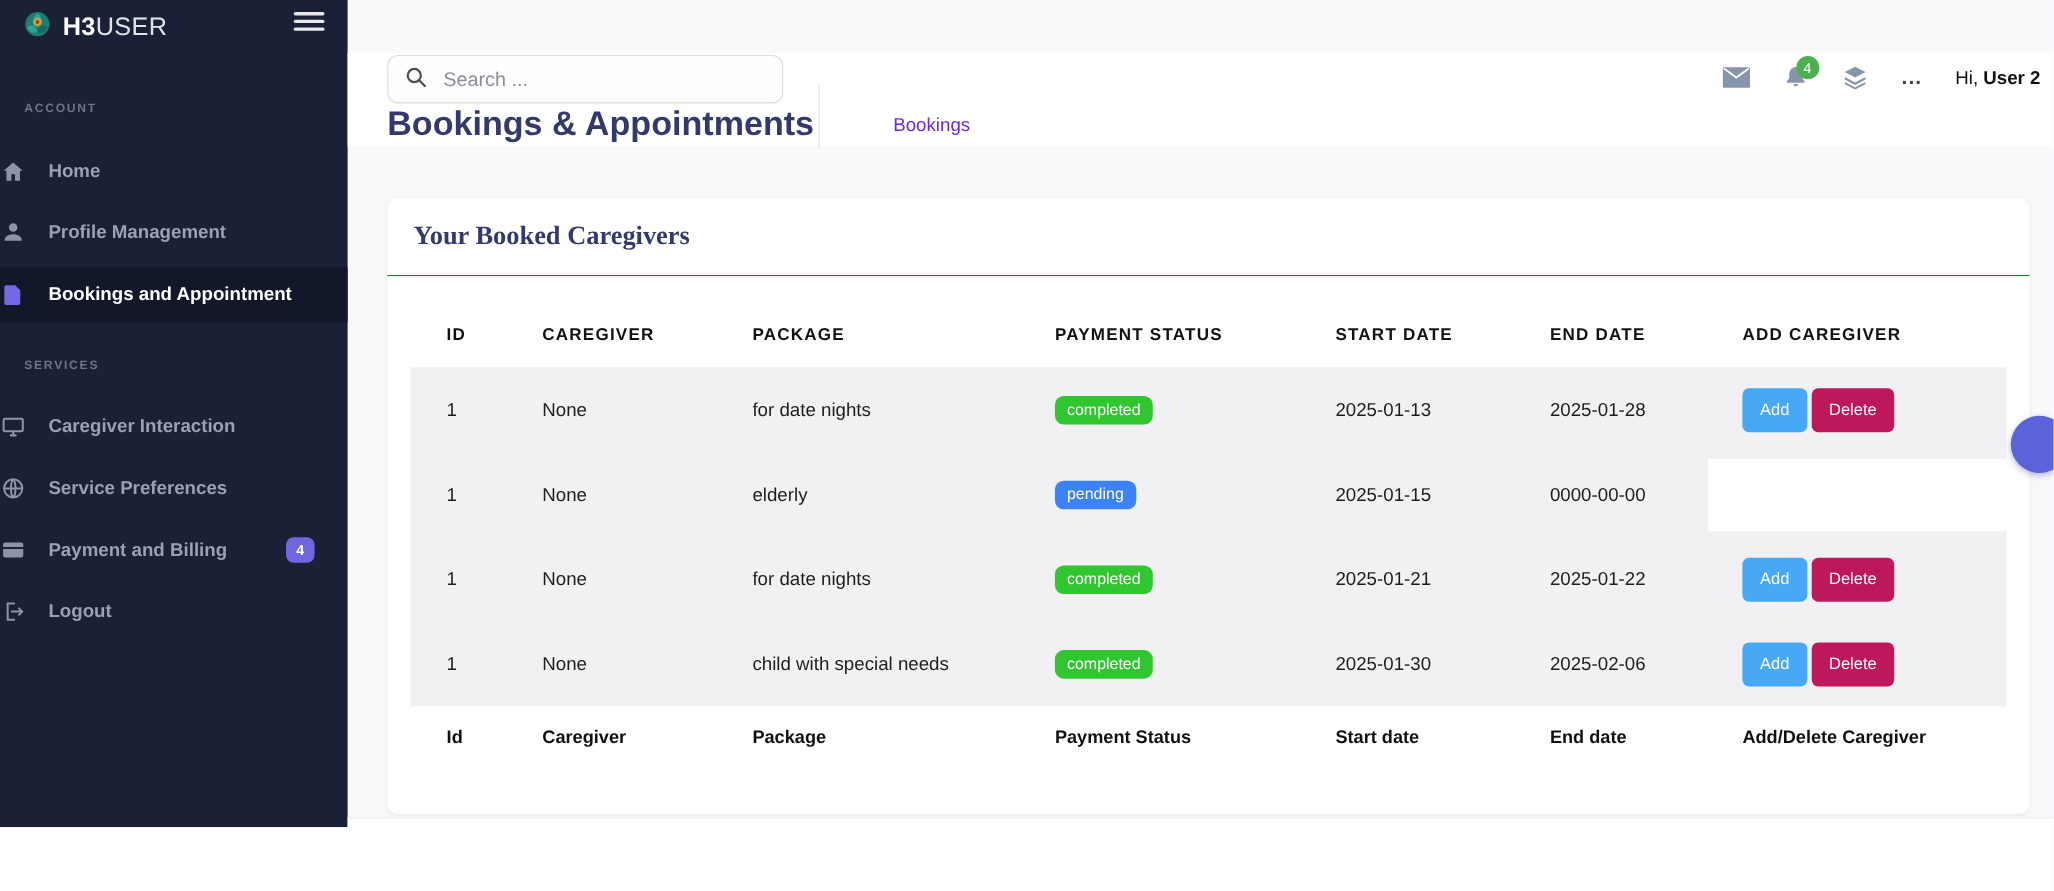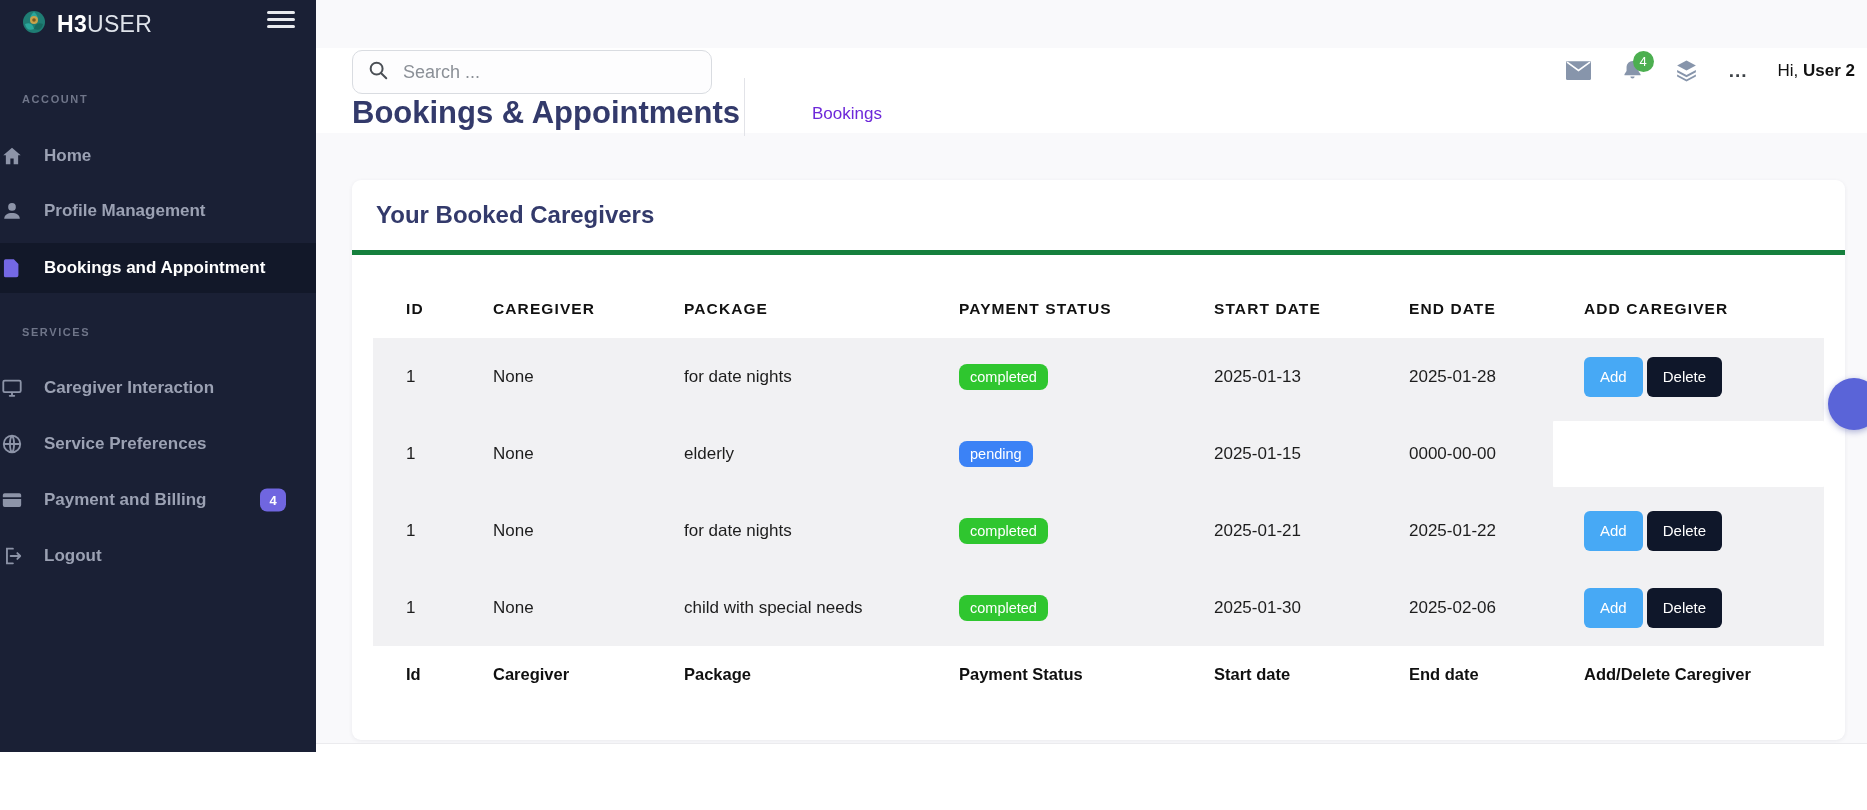--- a/index.html
+++ b/index.html
@@ -35,37 +35,37 @@
   .greeting{font-size:17px;color:#111;white-space:nowrap;cursor:pointer;}
   .greeting b{font-weight:700;}
 
   
   .page-title{position:absolute;left:352px;top:95px;font-size:31px;font-weight:800;color:#333a6b;}
   .crumb-divider{position:absolute;left:744px;top:78px;width:1px;height:58px;background:#e2e3e8;}
   .breadcrumb{position:absolute;left:812px;top:104px;font-size:17px;color:#6d28d9;cursor:pointer;}
 
   
   .card{position:absolute;left:352px;top:180px;width:1493px;height:560px;background:#fff;border-radius:9px;box-shadow:0 1px 4px rgba(40,40,70,.07);box-sizing:border-box;}
-  .card-header{height:70px;border-bottom:5px solid #15803d;display:flex;align-items:center;padding:0 24px;}
+  .card-header{height:70px;border-bottom:1px solid #15803d;display:flex;align-items:center;padding:0 24px;font-family:Liberation Serif, serif;}
   .card-title{font-size:24px;font-weight:800;color:#333a6b;}
   .table-wrap{padding:24px 21px 0;}
   .grid{display:grid;grid-template-columns:87px 191px 275px 255px 195px 175px 1fr;padding-left:33px;box-sizing:border-box;}
   .thead{height:59px;align-items:center;}
   .th{font-size:15.5px;font-weight:800;letter-spacing:1.1px;color:#111;}
   .tbody{background:#f1f1f3;}
   .trow{height:77px;align-items:center;}
   .td{font-size:17px;color:#1d1d1d;}
   .tfoot{height:56px;align-items:center;}
   .tf{font-size:16.5px;font-weight:800;color:#101010;}
   .pill{display:inline-block;padding:5px 11px;border-radius:8px;color:#fff;font-size:14.5px;}
   .pill-success{background:#2fc62f;}
   .pill-warning{background:#3b82f6;}
   .btn{display:inline-flex;align-items:center;justify-content:center;height:40px;border:none;border-radius:6px;color:#fff;font-size:15px;font-family:inherit;cursor:pointer;padding:0 16px;}
   .btn-add{background:#47a9f5;margin-right:4px;}
-  .btn-delete{background:#0f172a;}
+  .btn-delete{background:#be185d;}
   .cell-actions{white-space:nowrap;}
   .action-empty{background:#fff;height:66px;margin-left:-31px;border-radius:1px;}
 
   
   .fab{position:absolute;left:1828px;top:378px;width:52px;height:52px;border-radius:50%;background:#5a64d8;box-shadow:0 2px 6px rgba(60,70,160,.4);cursor:pointer;}
   .footer-strip{position:absolute;left:316px;right:0;bottom:0;height:8px;background:#fff;border-top:1px solid #ebebee;}
 </style>
 </head>
 <body>
 

